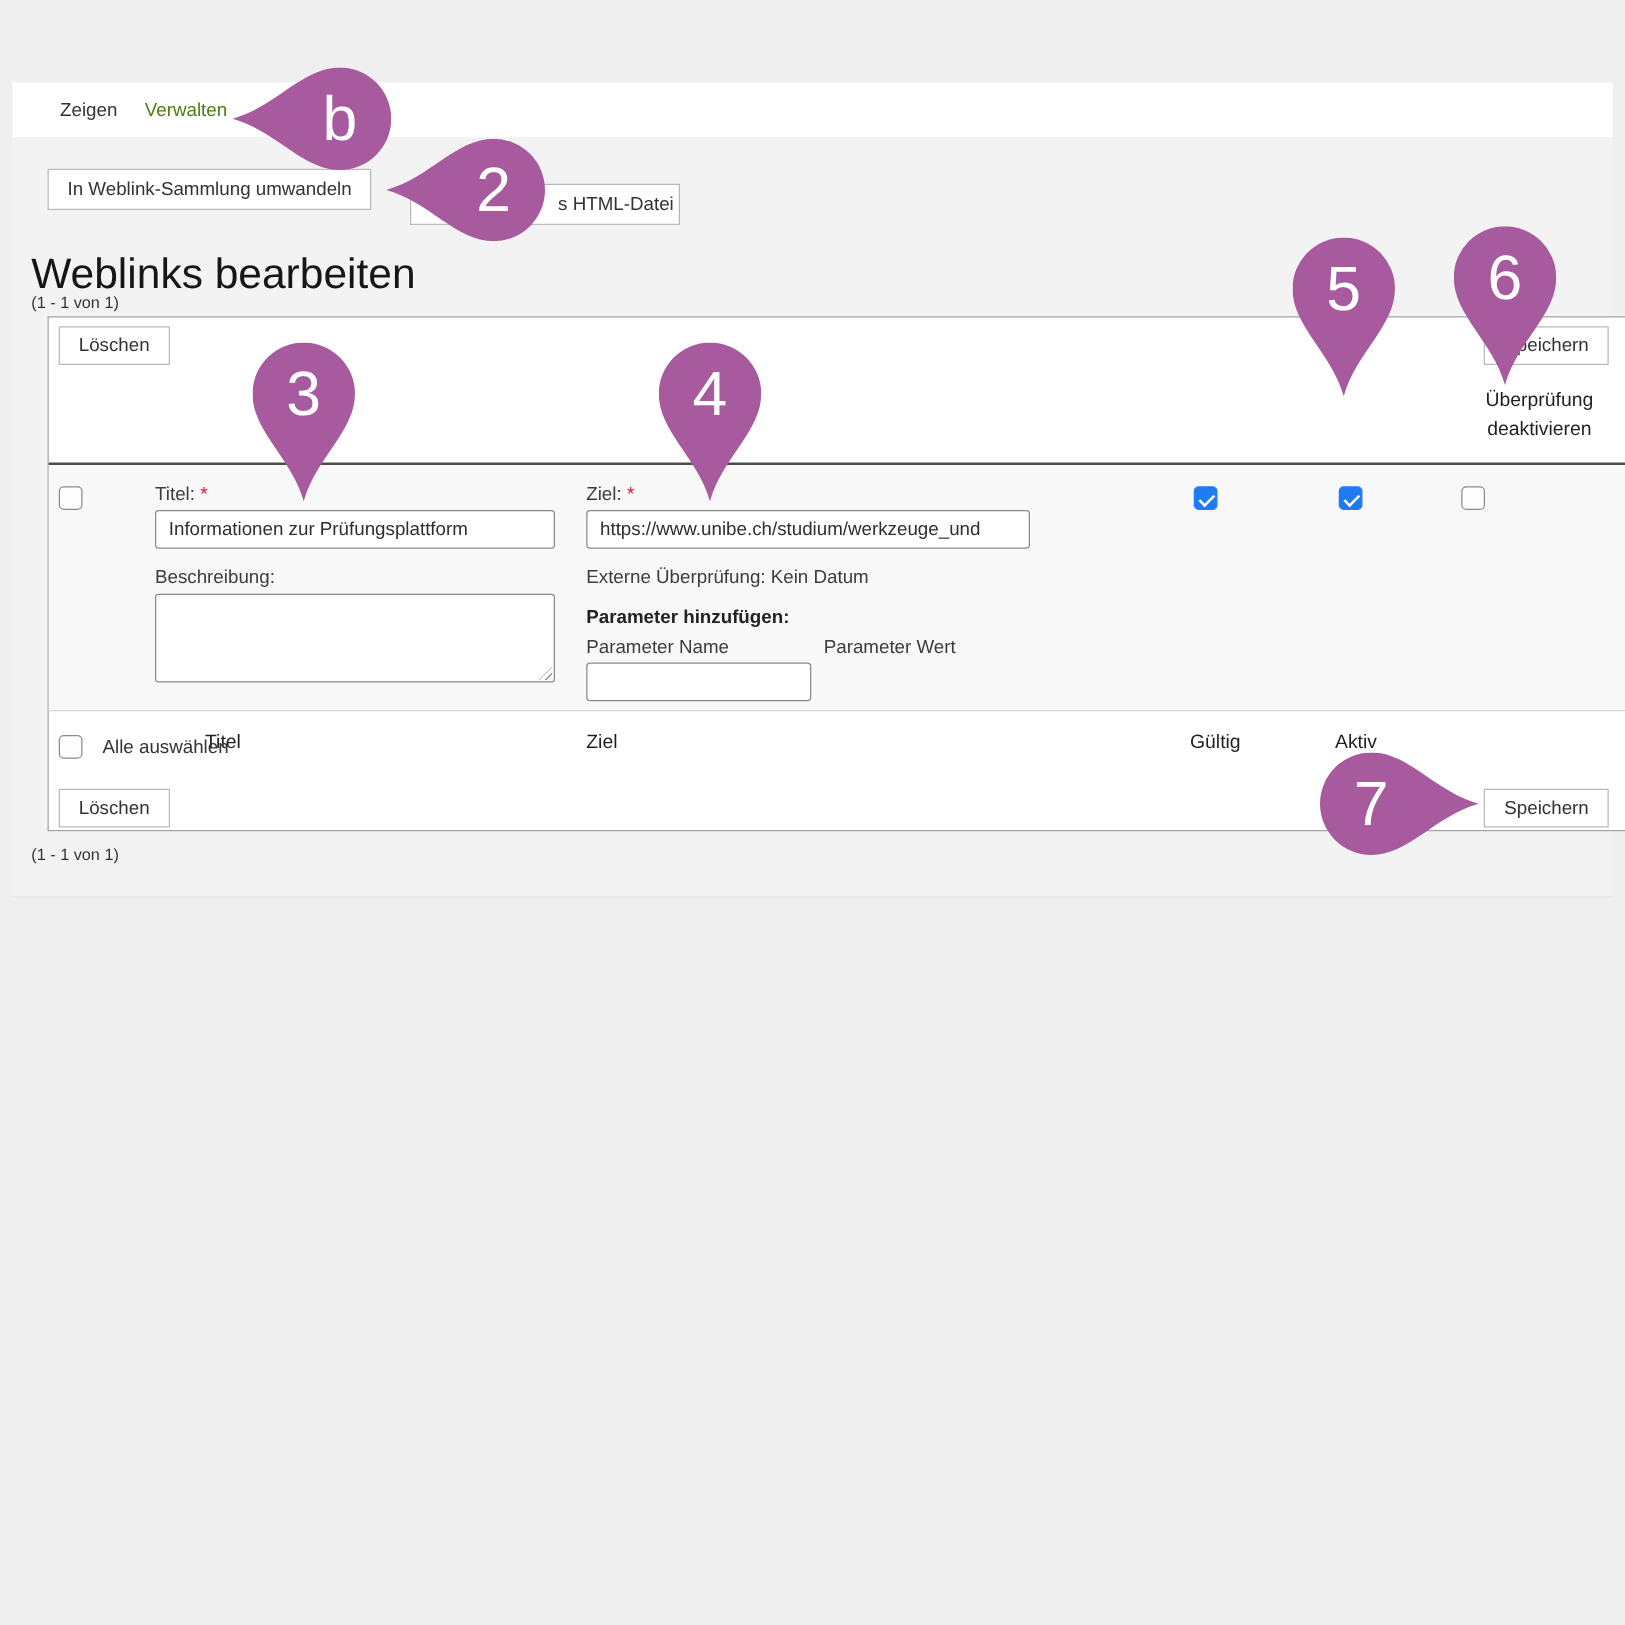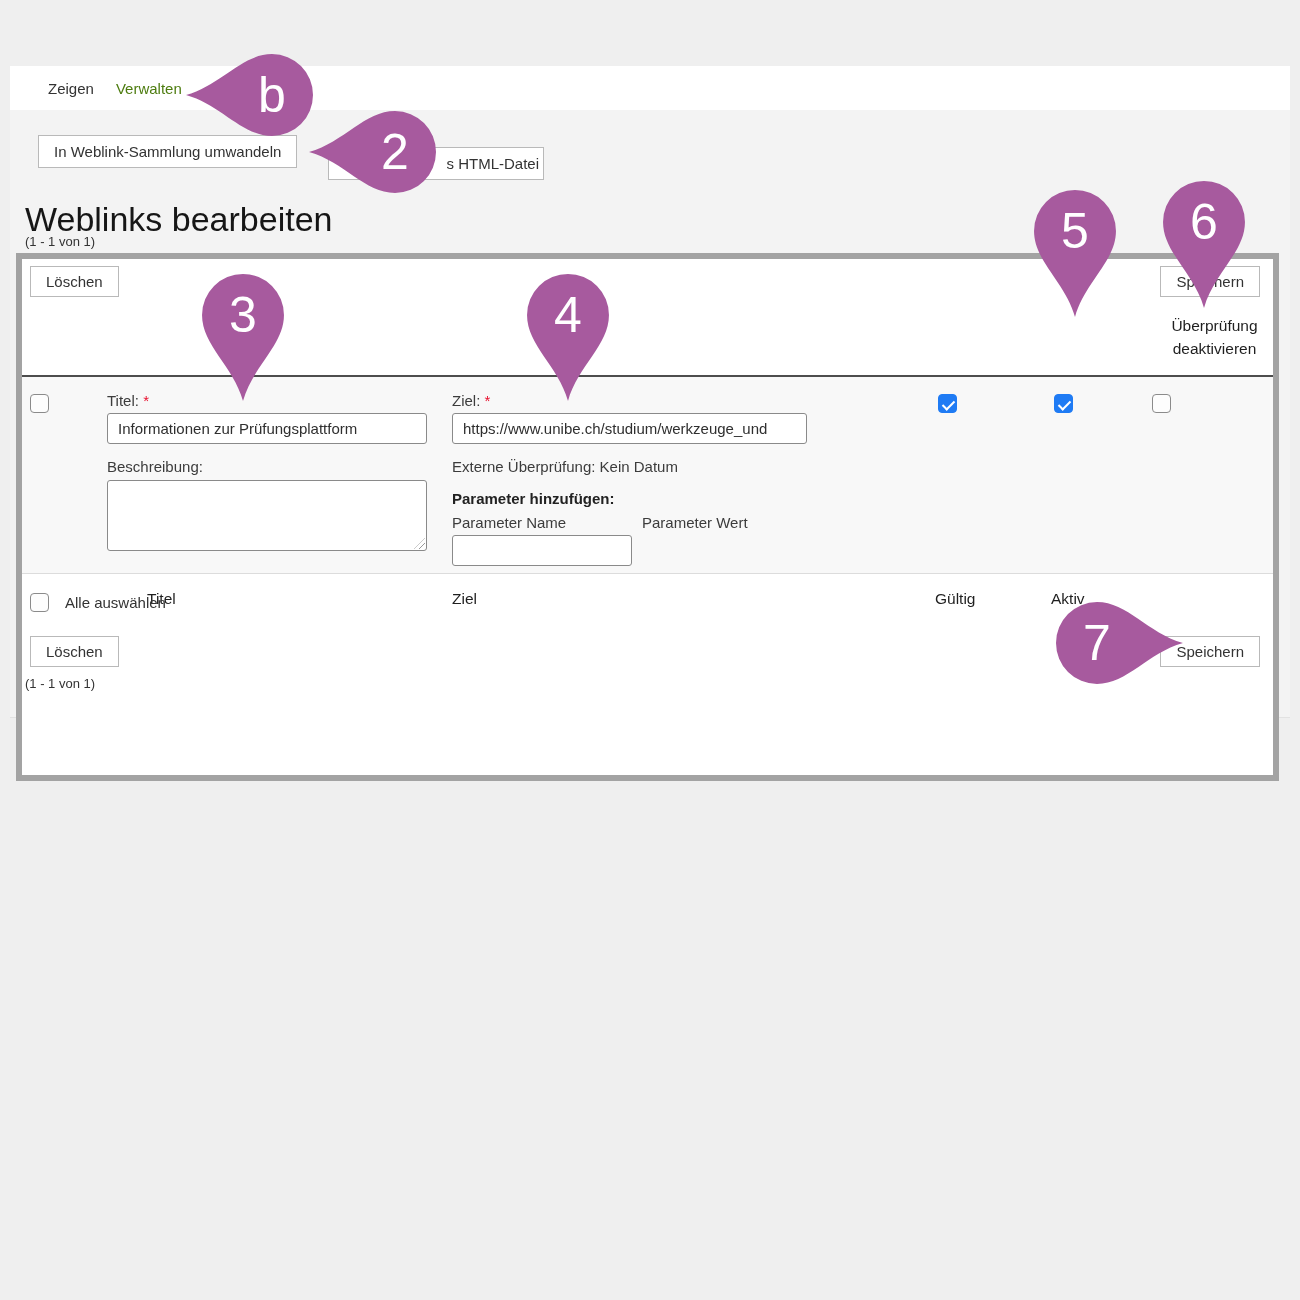--- a/index.html
+++ b/index.html
@@ -24,22 +24,22 @@
                background:#f3f3f3; border-bottom:1px solid #e2e2e2; }
 
   .btn { position:absolute; height:33px; background:#fff; border:1px solid #b9b9b9;
          font-size:15px; color:#333; font-family:inherit; padding:0 15px; cursor:pointer; }
   .btn-sm { height:31px; }
 
   .page-title { position:absolute; left:25px; top:200px; font-size:34px; font-weight:400; color:#161616; }
   .range { position:absolute; left:25px; font-size:13px; color:#333; }
 
   
-  .tablebox { position:absolute; left:16px; top:253px; width:1263px; height:528px;
-              background:#fff; border:6px solid #a3a3a3; }
+  .tablebox { position:absolute; left:38px; top:253px; width:1263px; height:412px;
+              background:#fff; border:1px solid #a3a3a3; }
   .th { position:absolute; font-size:15.5px; color:#1f1f1f;text-align:center; }
   .header-rule { position:absolute; left:0; top:116px; width:100%; height:2px; background:#4d4d4d; }
   .rowbg { position:absolute; left:0; top:118px; width:100%; height:197px; background:#f8f8f8;
            border-bottom:1px solid #dcdcdc; }
   .lbl { position:absolute; font-size:15px; color:#3c3c3c; }
   .req { color:#e8102e; }
   .bold { font-weight:bold; color:#222; }
 
   input.txt, textarea.txt { position:absolute; border:1px solid #8a8a8a; border-radius:3px;
       background:#fff; font-family:inherit; font-size:15px; color:#2f2f2f; padding:0 10px; height:31px; }

